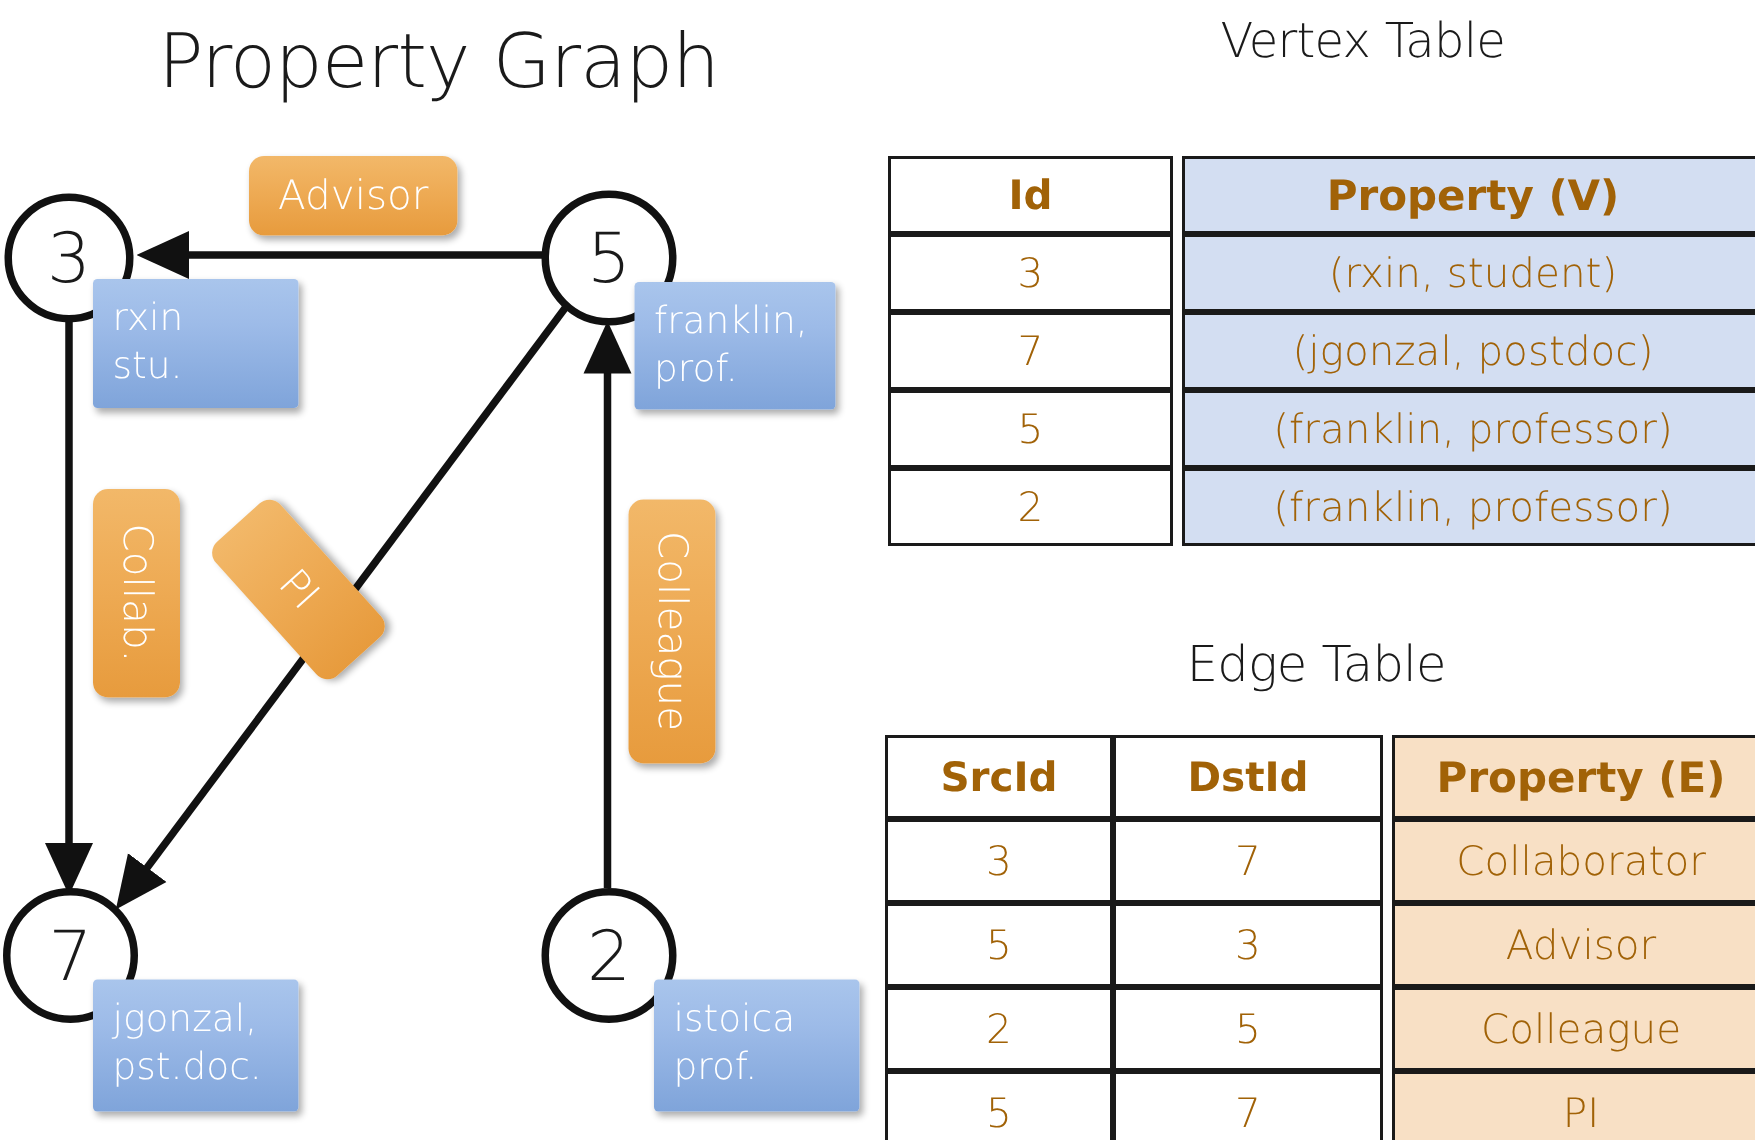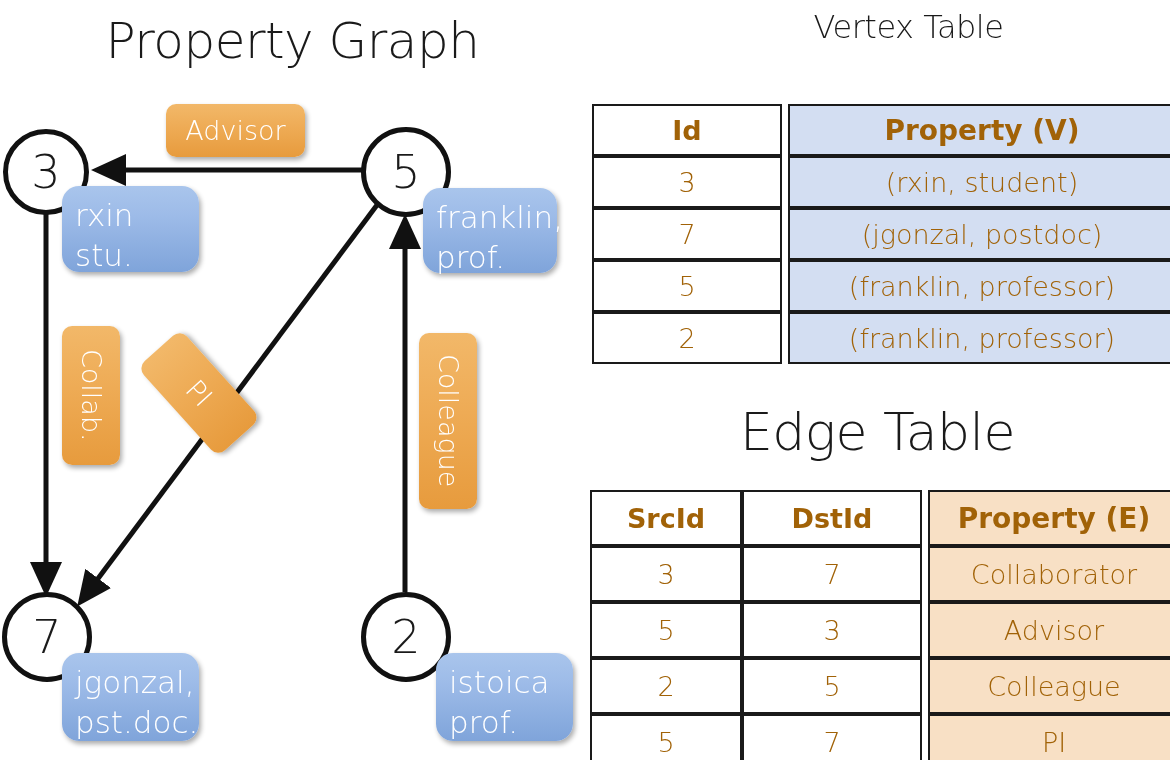--- a/index.html
+++ b/index.html
@@ -17,21 +17,21 @@
     position:absolute;
     font-family:"DejaVu Sans", sans-serif;
     font-weight:300;
     color:#1a1a1a;
     letter-spacing:-0.5px;
     white-space:nowrap;
     text-align:center;
   }
   #title-property-graph{left:0;top:12px;width:585px;font-size:50px;}
   #title-vertex-table{left:616px;top:8px;width:585px;font-size:32px;}
-  #title-edge-table{left:585px;top:402px;width:585px;font-size:52px;}
+  #title-edge-table{left:585px;top:423px;width:585px;font-size:33px;}
 
   
   #graph-svg{position:absolute;left:0;top:0;width:585px;height:760px;}
 
   
   .node-circle{
     position:absolute;
     border:5px solid #111;
     border-radius:50%;
     background:#fff;
@@ -40,27 +40,27 @@
     font-weight:300;
     font-size:46px;
     color:#1a1a1a;
     box-sizing:border-box;
     z-index:3;
   }
 
   
   .prop-box{
     position:absolute;
-    border-radius:17px;
+    border-radius:3px;
     background:linear-gradient(to bottom,#a9c5ec 0%,#9dbbe8 35%,#7fa4da 100%);
     box-shadow:2px 3px 5px rgba(0,0,0,0.33);
     color:#ffffff;
     font-family:"DejaVu Sans", sans-serif;
     font-weight:300;
-    font-size:31px;
+    font-size:25px;
     line-height:1.28;
     padding:10px 0 0 13px;
     box-sizing:border-box;
     z-index:4;
   }
   .prop-box span{display:block;}
 
   
   .edge-label{
     position:absolute;

